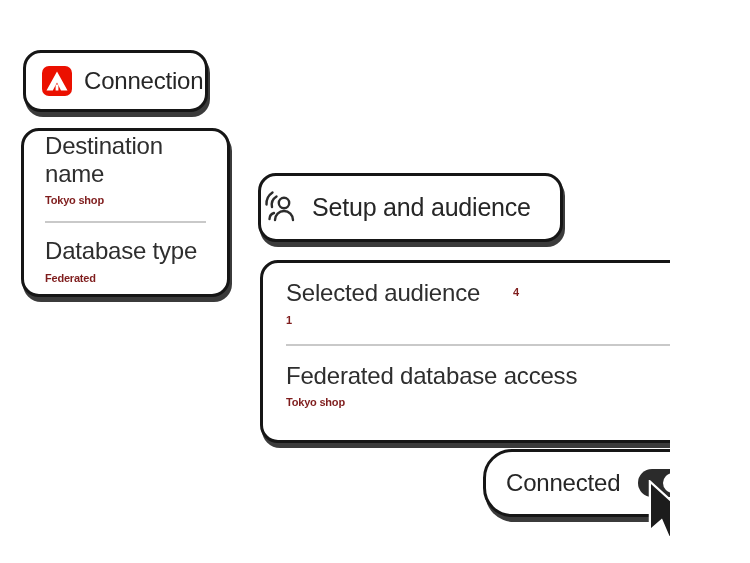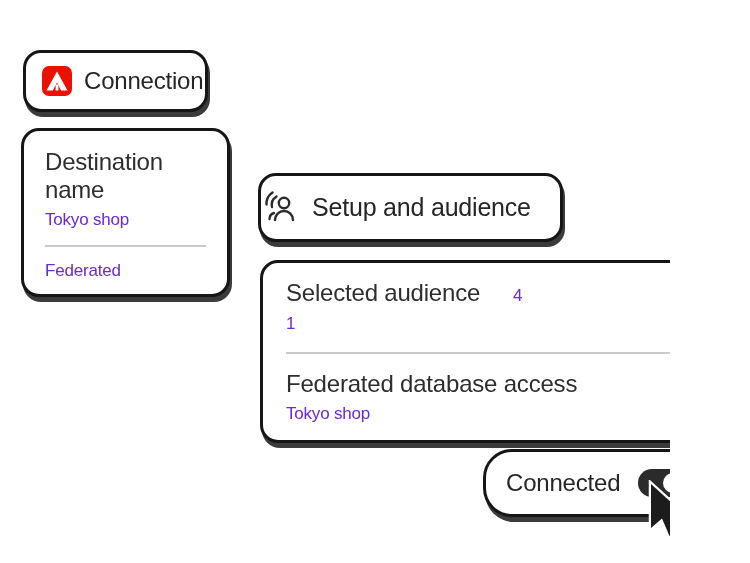--- a/index.html
+++ b/index.html
@@ -6,26 +6,26 @@
   .stage{
     position:relative;width:670px;height:563px;overflow:hidden;background:#ffffff;
     font-family:"Liberation Sans","DejaVu Sans",sans-serif;color:#2e2e2e;
   }
   .card{
     position:absolute;background:#ffffff;border:3px solid #161616;border-radius:18px;
     box-shadow:2px 5px 0 rgba(10,10,10,0.8);box-sizing:border-box;
   }
   .pill-card{display:flex;align-items:center;}
   .card-connection{left:23px;top:50px;width:185px;height:62px;padding-left:16px;gap:12px;}
-  .card-destination{left:21px;top:128px;width:209px;height:169px;padding:17px 21px;}
+  .card-destination{left:21px;top:128px;width:209px;height:169px;padding:1px 21px;}
   .card-setup{left:258px;top:173px;width:305px;height:69px;gap:15px;}
   .card-summary{left:260px;top:260px;width:445px;height:183px;padding:16px 23px;}
   .card-connected{left:483px;top:449px;width:227px;height:68px;padding:0 20px;justify-content:space-between;border-radius:29px;}
   .label{font-size:24px;line-height:1.15;color:#2e2e2e;letter-spacing:-0.2px;}
-  .value{font-size:17px;font-weight:normal;color:#6d28d9;margin-top:7px;letter-spacing:-0.2px;}
+  .value{font-size:11px;font-weight:bold;color:#7f1d1d;margin-top:7px;letter-spacing:-0.2px;}
   .divider{border:none;border-top:2px solid #c9c9c9;margin:15px 0 14px 0;}
   .title{font-size:24px;color:#262626;letter-spacing:-0.2px;white-space:nowrap;}
   .setup-title{font-size:25px;}
   .stats-row{display:flex;}
   .stat{width:227px;}
   .stat:last-child{width:auto;}
   .logo-box{width:30px;height:30px;flex:0 0 auto;display:block;}
   .aud-icon{width:36px;height:36px;flex:0 0 auto;display:block;}
   .toggle{
     position:relative;width:49px;height:28px;border-radius:14px;background:#2b2b2b;
@@ -50,20 +50,21 @@
     <span class="title">Connection</span>
   </div>
 
   <div class="card card-destination">
     <div>
       <div class="label">Destination name</div>
       <div class="value">Tokyo shop</div>
     </div>
     <hr class="divider">
     <div>
+      <div class="label">Database type</div>
       <div class="value">Federated</div>
     </div>
   </div>
 
   <div class="card pill-card card-setup">
     <svg class="aud-icon" viewBox="0 0 36 36" aria-hidden="true" fill="none" stroke="#2c2c2c" stroke-width="2.4" stroke-linecap="round">
       <circle cx="23" cy="13" r="5.2"></circle>
       <path d="M14 30 a9 9 0 0 1 18 0"></path>
       <path d="M11 17 A10 10 0 0 1 15.5 6.5"></path>
       <path d="M5.5 14.5 A13.5 13.5 0 0 1 11.5 2.5"></path>

